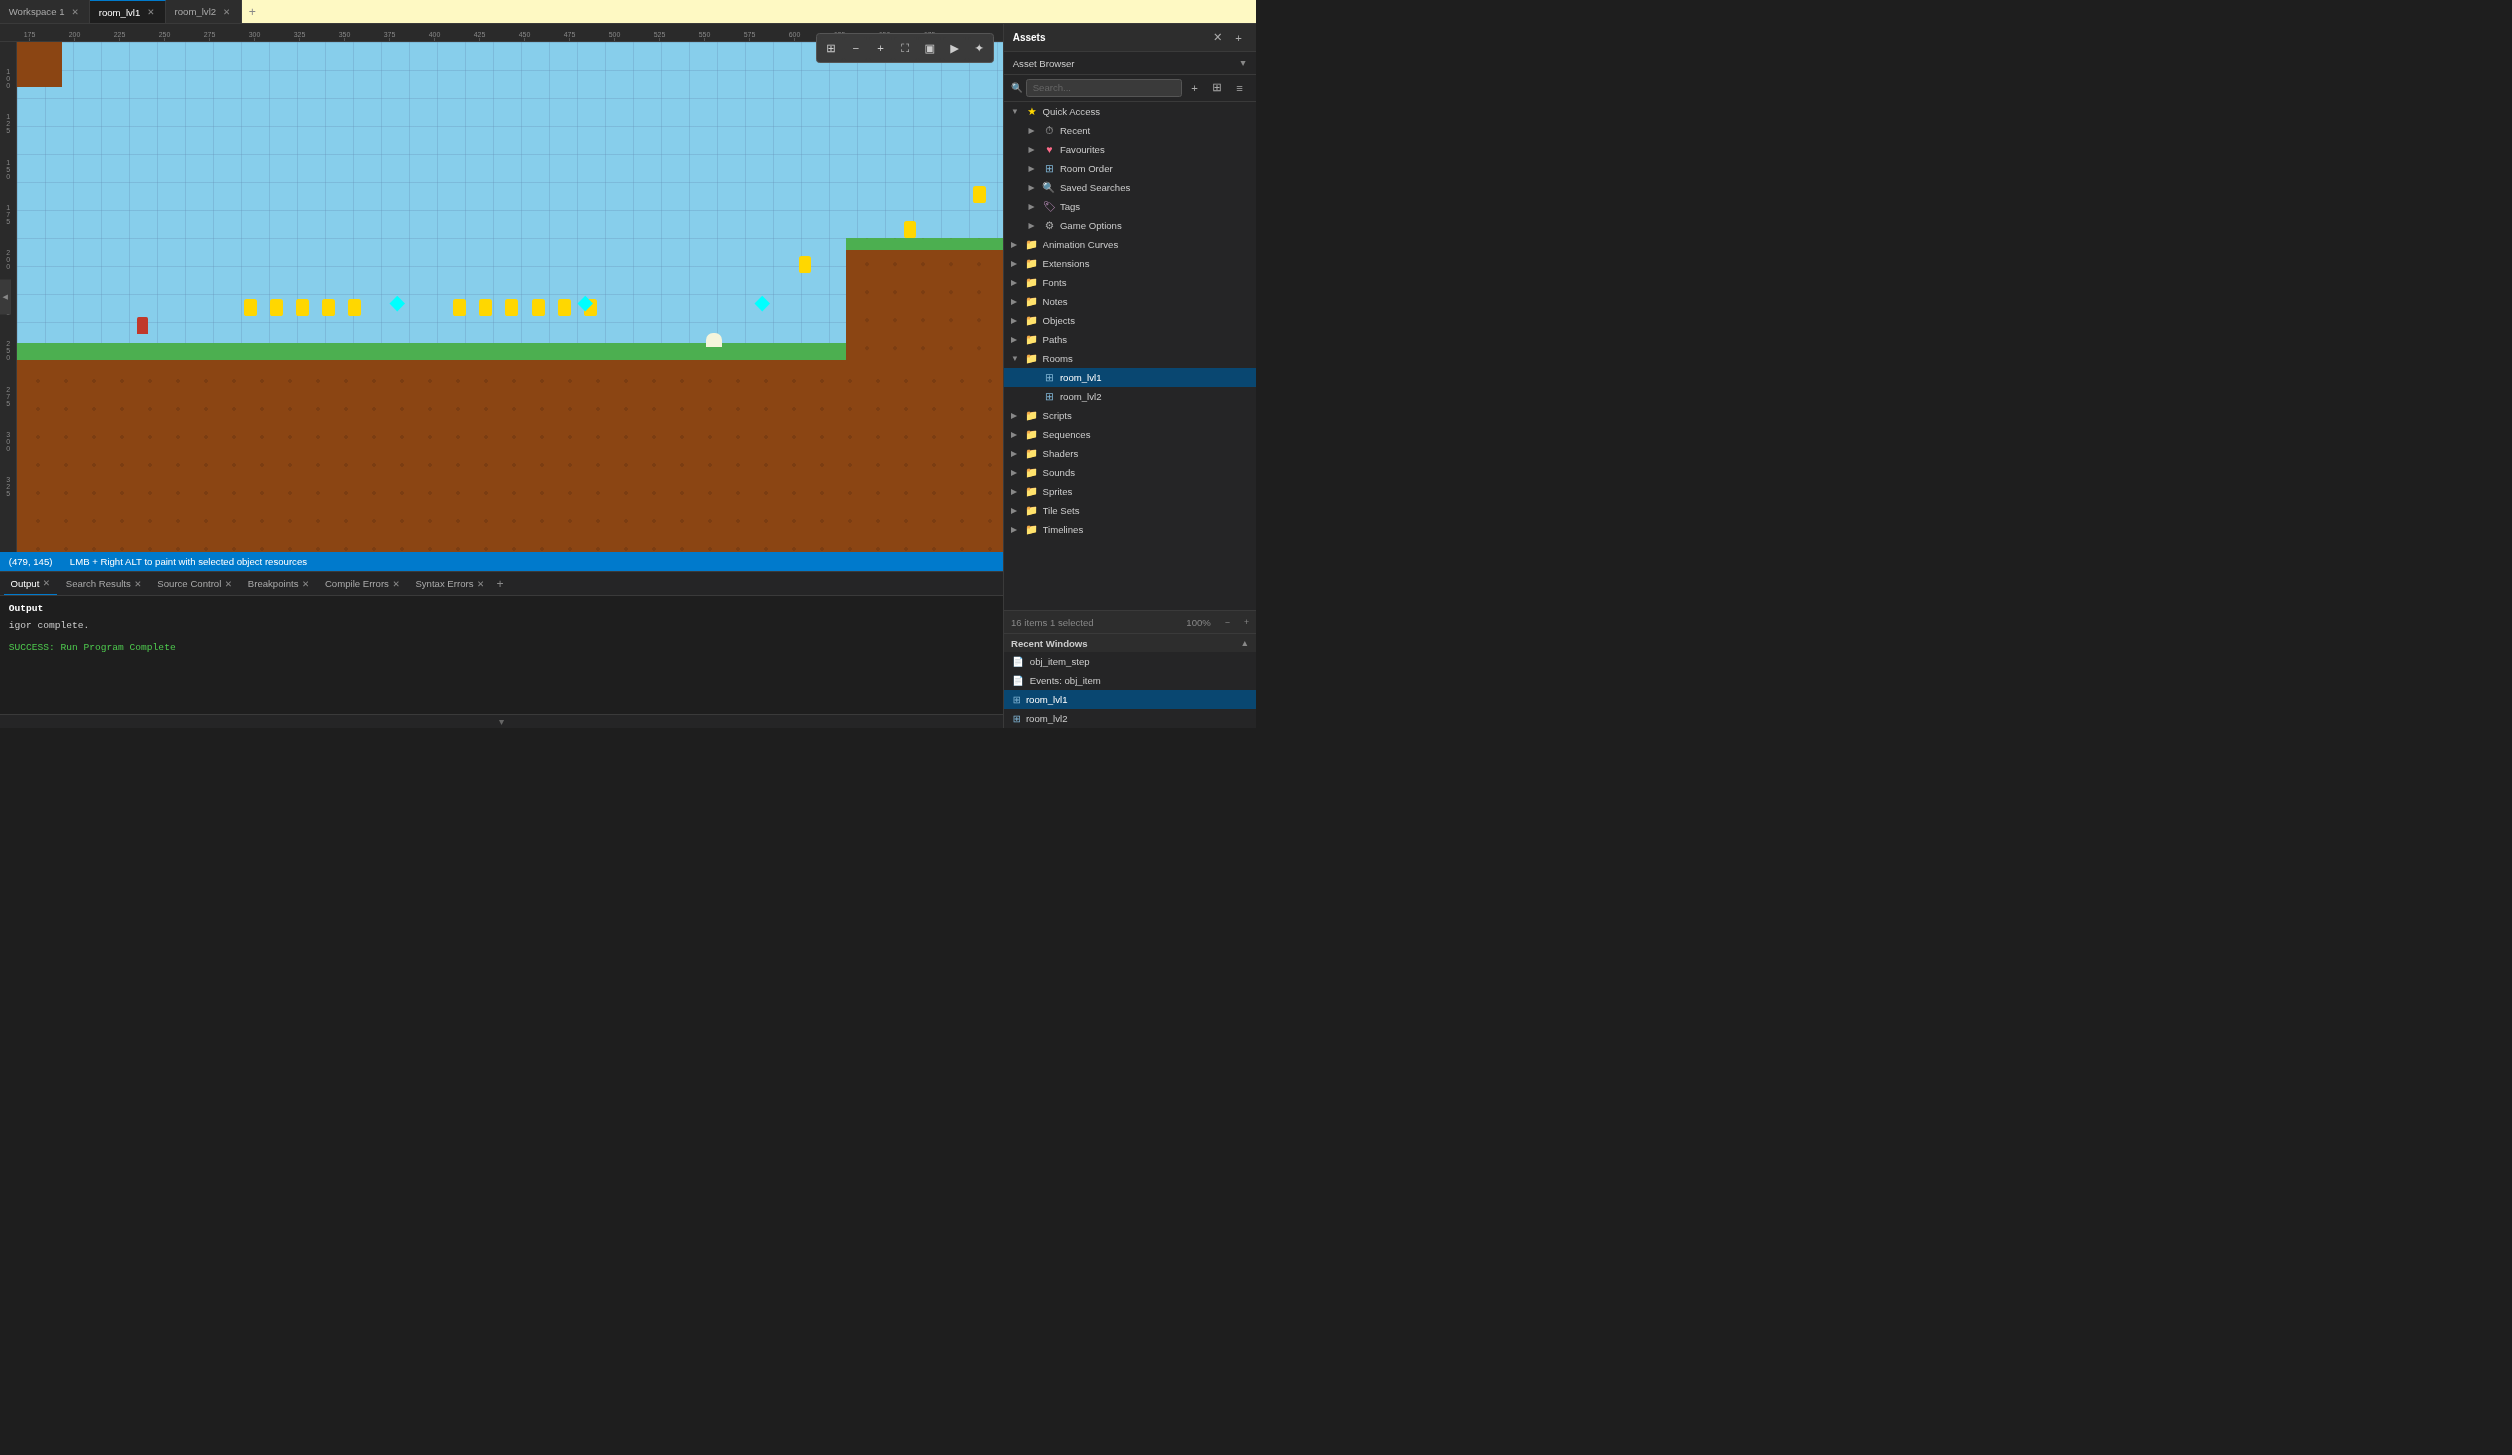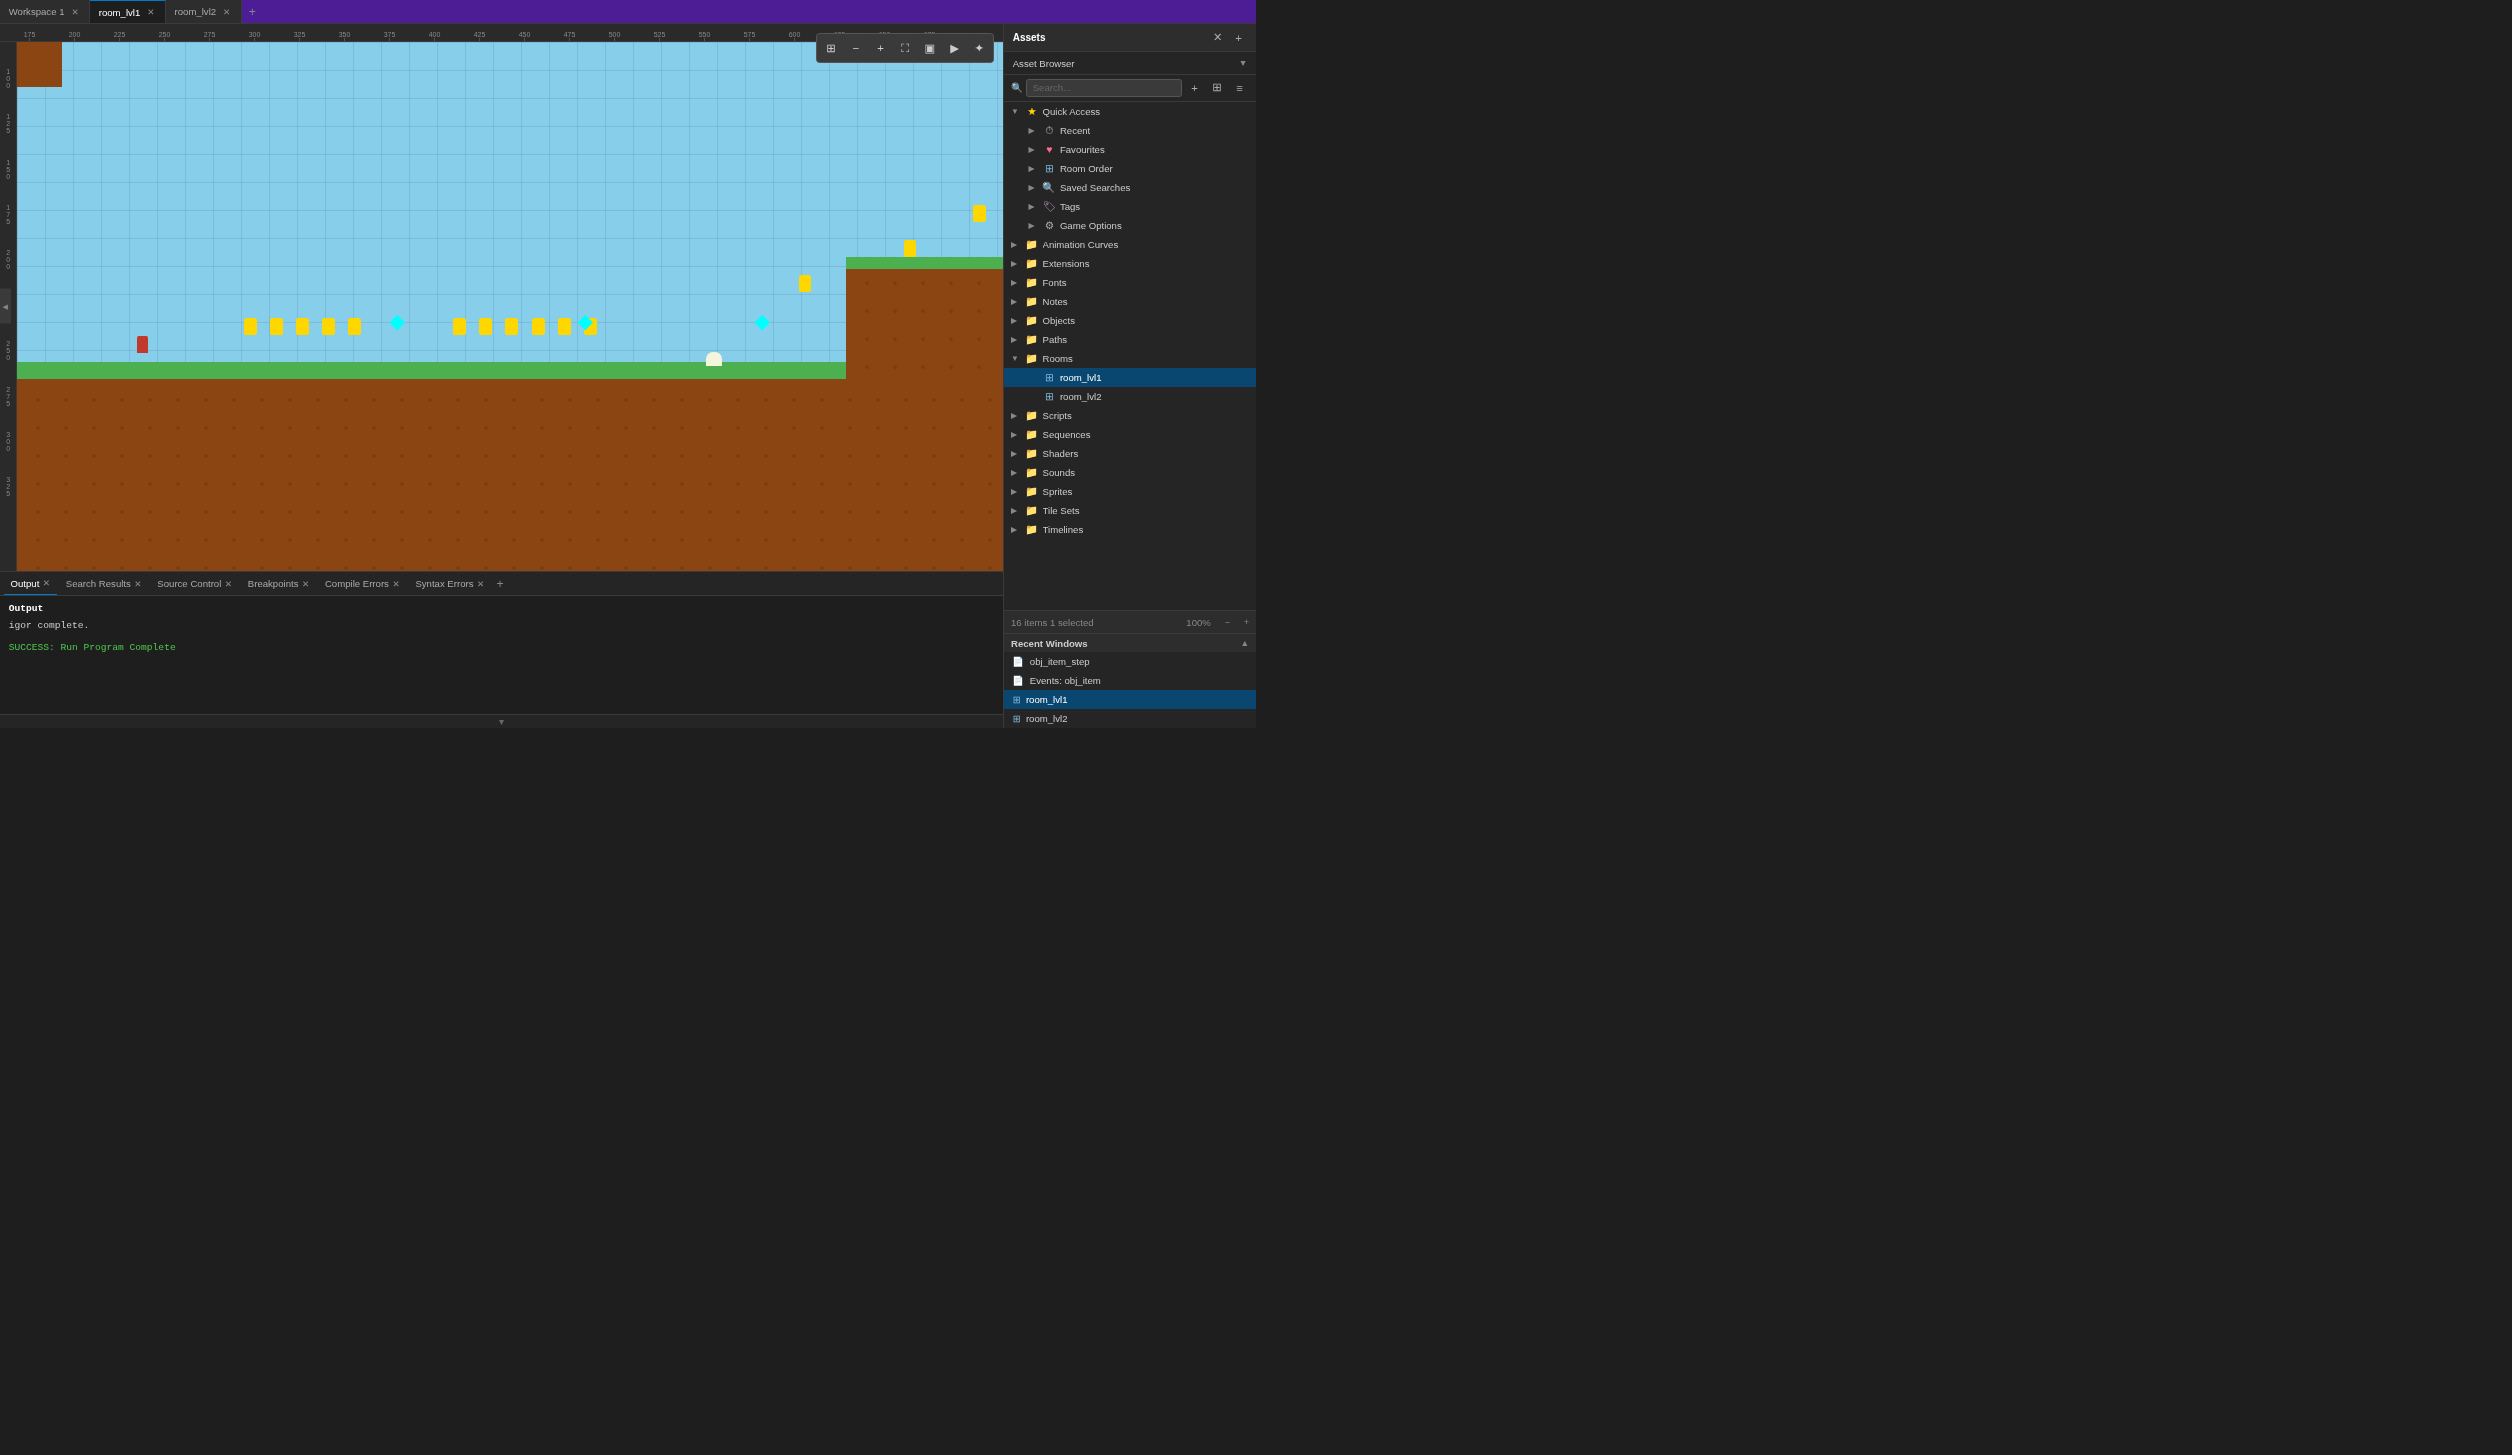--- a/index.html
+++ b/index.html
@@ -12,21 +12,21 @@
       height: 728px;
       overflow: hidden;
       display: flex;
       flex-direction: column;
     }
 
     
     .tab-bar {
       display: flex;
       align-items: center;
-      background: #4c1d95;
+      background: #fef9c3;
       height: 24.4px;
       flex-shrink: 0;
       border-bottom: 0.9px solid #3a3a3a;
     }
     .tab {
       display: flex;
       align-items: center;
       padding: 0 8.7px;
       height: 100%;
       background: #2d2d2d;
@@ -615,20 +615,24 @@
         <div class="diamond" style="left:740px;bottom:244px;"></div>
 
         <div style="position:absolute;left:120px;bottom:218px;width:10.5px;height:17.4px;background:#c0392b;border-radius:1.7px 1.7px 0 0;"></div>
 
         <div style="position:absolute;left:689px;bottom:205px;width:15.7px;height:14px;background:#f5f5dc;border-radius:7px 7px 0 0;"></div>
       </div>
 
       <div class="left-collapse">◀</div>
     </div>
 
+    <div class="status-bar">
+      <span>(479, 145)</span>
+      <span>LMB + Right ALT to paint with selected object resources</span>
+    </div>
 
     <div class="bottom-panel">
       <div class="panel-tabs">
         <div class="panel-tab active">
           <span>Output</span>
           <span class="tab-close">✕</span>
         </div>
         <div class="panel-tab">
           <span>Search Results</span>
           <span class="tab-close">✕</span>

